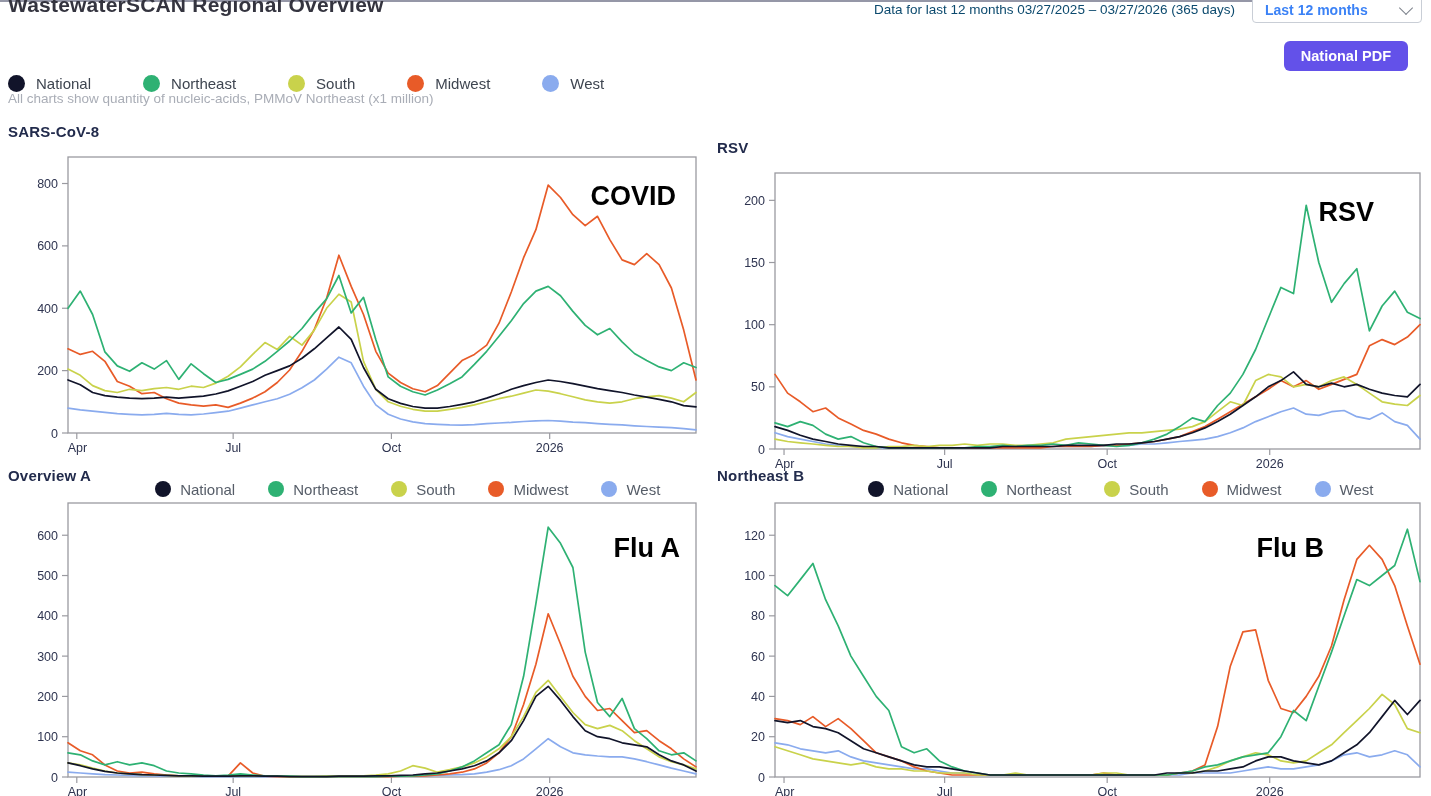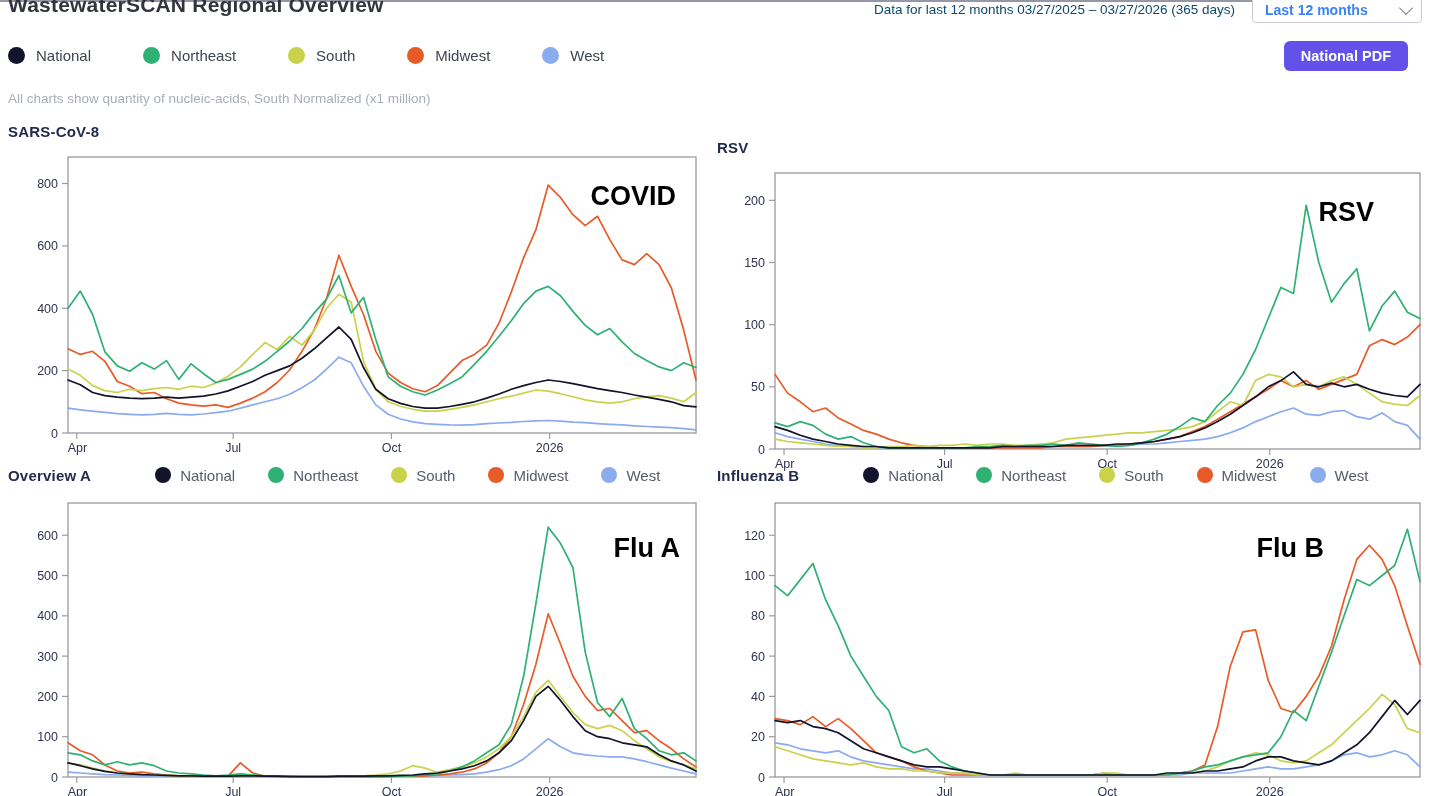--- a/index.html
+++ b/index.html
@@ -21,21 +21,21 @@
     border:1px solid #c9ced6;border-radius:4px;background:#fff;
     display:flex;align-items:flex-end;box-sizing:border-box;
     padding:0 10px 4px 12px;cursor:pointer;
   }
   .range-select .val{font-size:14px;font-weight:600;color:#3b82f6;flex:1;}
   .chev{
     width:9px;height:9px;border-right:1.5px solid #7d828c;border-bottom:1.5px solid #7d828c;
     transform:rotate(45deg);margin-bottom:5px;
   }
   .legend-row{display:flex;align-items:center;}
-  .legend-row .li{display:flex;align-items:center;}
+  .legend-row .li{display:flex;align-items:center;margin-top:28px;}
   .legend-row .dot{border-radius:50%;display:inline-block;}
   .legend-top{position:absolute;left:8px;top:47px;gap:52px;}
   .legend-top .dot{width:17px;height:17px;margin-right:11px;}
   .legend-top .ll{font-size:15px;color:#3e4550;}
   .btn-download{
     position:absolute;right:23px;top:41px;background:#6351e9;color:#fff;
     border:none;border-radius:6px;font-size:14.5px;font-weight:700;
     padding:7px 17px;font-family:"Liberation Sans",sans-serif;cursor:pointer;
   }
   .subtitle{position:absolute;left:8px;top:91px;font-size:13.5px;color:#a9adb6;}
@@ -83,21 +83,21 @@
       <span class="ll">Midwest</span>
     </span>
     <span class="li">
       <span class="dot" style="background: rgb(138, 171, 238);"></span>
       <span class="ll">West</span>
     </span>
   </div>
 
 <button class="btn-download">National PDF</button>
 
-<div class="subtitle">All charts show quantity of nucleic-acids, South Normalized (x1 million)</div>
+<div class="subtitle">All charts show quantity of nucleic-acids, PMMoV Northeast (x1 million)</div>
 
 <div class="chart-box" style="left:8px;top:120px;width:700px;">
   <div class="chart-head">
     <span class="chart-title">SARS-CoV-8</span>
   </div>
   <svg id="c1" width="692" height="306">
       <rect x="60" y="8" width="628" height="276" fill="none" stroke="#9a9aa0" stroke-width="1.3"></rect>
       <line x1="54" y1="284" x2="60" y2="284" stroke="#9a9aa0" stroke-width="1.2"></line>
       <text class="tick" x="50" y="288.5" text-anchor="end">0</text>
       <line x1="54" y1="221.6271186440678" x2="60" y2="221.6271186440678" stroke="#9a9aa0" stroke-width="1.2"></line>
@@ -212,21 +212,21 @@
       <polyline points="60.0,247.8 72.3,255.8 84.6,259.8 96.9,269.9 109.3,276.0 121.6,278.0 133.9,277.2 146.2,278.8 158.5,280.0 170.8,280.8 183.1,281.2 195.5,281.2 207.8,281.2 220.1,281.2 232.4,267.9 244.7,278.0 257.0,281.2 269.3,281.6 281.6,281.6 294.0,281.6 306.3,281.6 318.6,281.6 330.9,281.6 343.2,281.6 355.5,281.6 367.8,281.6 380.2,281.6 392.5,281.2 404.8,281.2 417.1,280.8 429.4,280.0 441.7,278.8 454.0,277.2 466.4,273.9 478.7,267.9 491.0,257.8 503.3,241.7 515.6,209.5 527.9,169.2 540.2,118.8 552.5,149.0 564.9,181.3 577.2,201.4 589.5,215.5 601.8,213.5 614.1,225.6 626.4,237.7 638.7,235.7 651.1,245.7 663.4,253.8 675.7,263.9 688.0,271.9" fill="none" stroke="#e85b28" stroke-width="1.7" stroke-linejoin="round" stroke-linecap="round"></polyline>
       <polyline points="60.0,267.9 72.3,269.9 84.6,273.1 96.9,276.0 109.3,278.0 121.6,278.8 133.9,279.6 146.2,280.0 158.5,280.4 170.8,280.8 183.1,281.2 195.5,281.2 207.8,281.2 220.1,281.2 232.4,280.8 244.7,280.8 257.0,281.2 269.3,281.2 281.6,281.6 294.0,281.6 306.3,281.6 318.6,281.2 330.9,281.2 343.2,280.8 355.5,280.8 367.8,280.0 380.2,278.8 392.5,276.0 404.8,270.7 417.1,273.1 429.4,277.2 441.7,274.7 454.0,271.9 466.4,267.9 478.7,261.9 491.0,253.8 503.3,241.7 515.6,221.6 527.9,197.4 540.2,185.3 552.5,201.4 564.9,217.5 577.2,229.6 589.5,233.6 601.8,230.4 614.1,235.7 626.4,245.7 638.7,253.8 651.1,261.9 663.4,266.7 675.7,269.9 688.0,273.9" fill="none" stroke="#c9d24b" stroke-width="1.7" stroke-linejoin="round" stroke-linecap="round"></polyline>
       <polyline points="60.0,257.8 72.3,259.8 84.6,265.9 96.9,269.9 109.3,266.7 121.6,269.9 133.9,267.9 146.2,270.7 158.5,276.0 170.8,278.0 183.1,278.8 195.5,280.0 207.8,280.8 220.1,280.0 232.4,278.8 244.7,280.0 257.0,280.8 269.3,281.2 281.6,281.2 294.0,281.6 306.3,281.6 318.6,281.6 330.9,281.6 343.2,281.6 355.5,281.6 367.8,281.6 380.2,281.2 392.5,281.2 404.8,280.8 417.1,280.0 429.4,278.8 441.7,276.0 454.0,271.9 466.4,265.9 478.7,257.8 491.0,249.8 503.3,229.6 515.6,181.3 527.9,108.7 540.2,32.2 552.5,48.3 564.9,72.5 577.2,157.1 589.5,207.5 601.8,221.6 614.1,203.4 626.4,233.6 638.7,243.7 651.1,255.8 663.4,259.8 675.7,257.8 688.0,265.9" fill="none" stroke="#2eb173" stroke-width="1.7" stroke-linejoin="round" stroke-linecap="round"></polyline>
       <polyline points="60.0,267.9 72.3,270.7 84.6,273.9 96.9,276.4 109.3,278.0 121.6,278.8 133.9,279.6 146.2,280.0 158.5,280.4 170.8,280.8 183.1,280.8 195.5,281.2 207.8,281.2 220.1,281.2 232.4,280.8 244.7,280.8 257.0,281.2 269.3,281.2 281.6,281.6 294.0,281.6 306.3,281.6 318.6,281.6 330.9,281.2 343.2,281.2 355.5,281.2 367.8,280.8 380.2,280.8 392.5,280.4 404.8,280.0 417.1,278.8 429.4,278.0 441.7,276.0 454.0,273.9 466.4,270.7 478.7,265.9 491.0,257.8 503.3,245.7 515.6,225.6 527.9,201.4 540.2,191.3 552.5,205.4 564.9,221.6 577.2,235.7 589.5,241.7 601.8,243.7 614.1,247.8 626.4,249.8 638.7,251.8 651.1,259.8 663.4,265.9 675.7,269.9 688.0,276.0" fill="none" stroke="#11142a" stroke-width="1.7" stroke-linejoin="round" stroke-linecap="round"></polyline>
       <text class="anno" x="672" y="62" text-anchor="end">Flu A</text>
     </svg>
 </div>
 
 <div class="chart-box" style="left:717px;top:464px;width:710px;">
   <div class="chart-head">
-    <span class="chart-title">Influenza B</span>
+    <span class="chart-title">Northeast B</span>
     <div class="legend-row legend-inline">
         <span class="li">
           <span class="dot" style="background: rgb(17, 20, 42);"></span>
           <span class="ll">National</span>
         </span>
         <span class="li">
           <span class="dot" style="background: rgb(46, 177, 115);"></span>
           <span class="ll">Northeast</span>
         </span>
         <span class="li">

